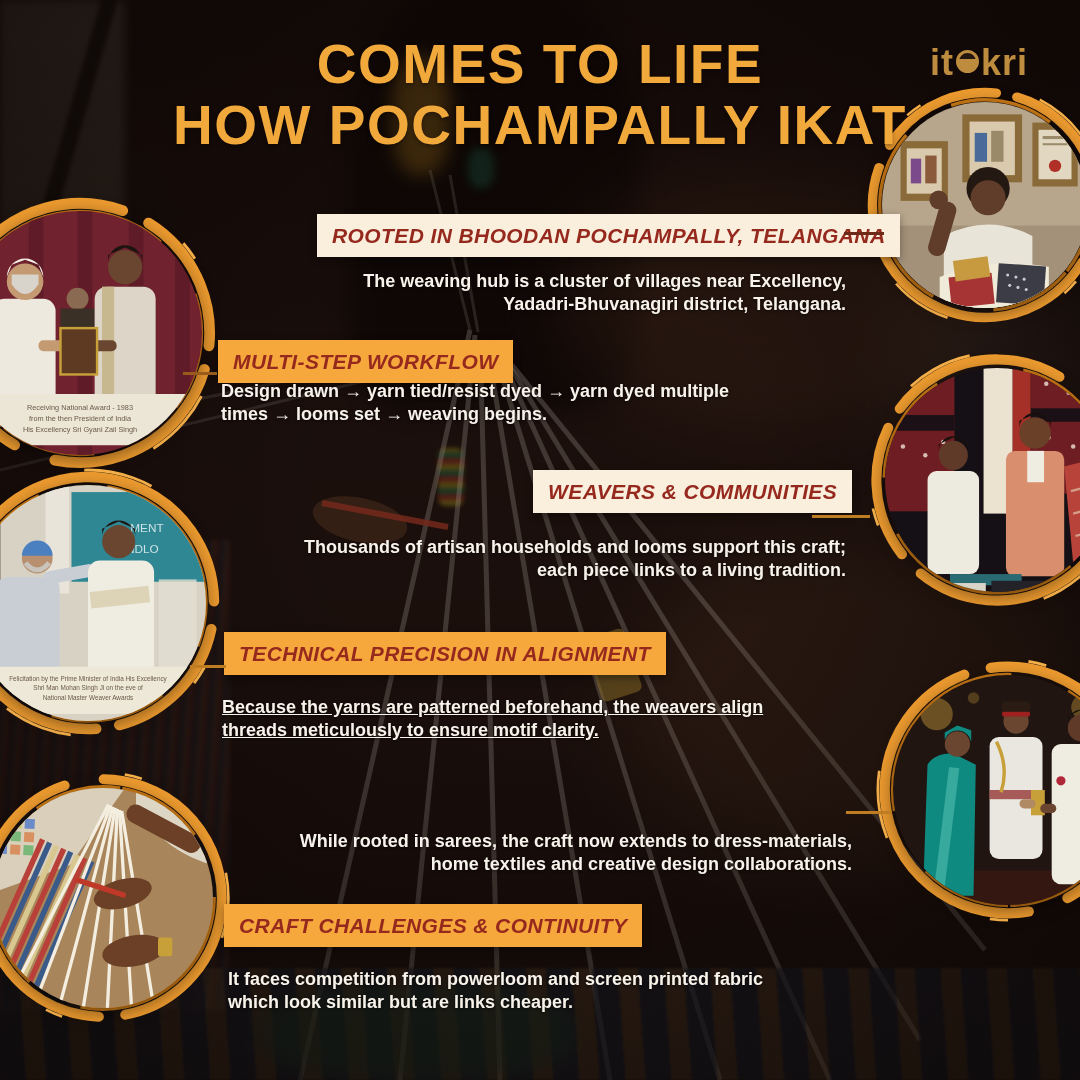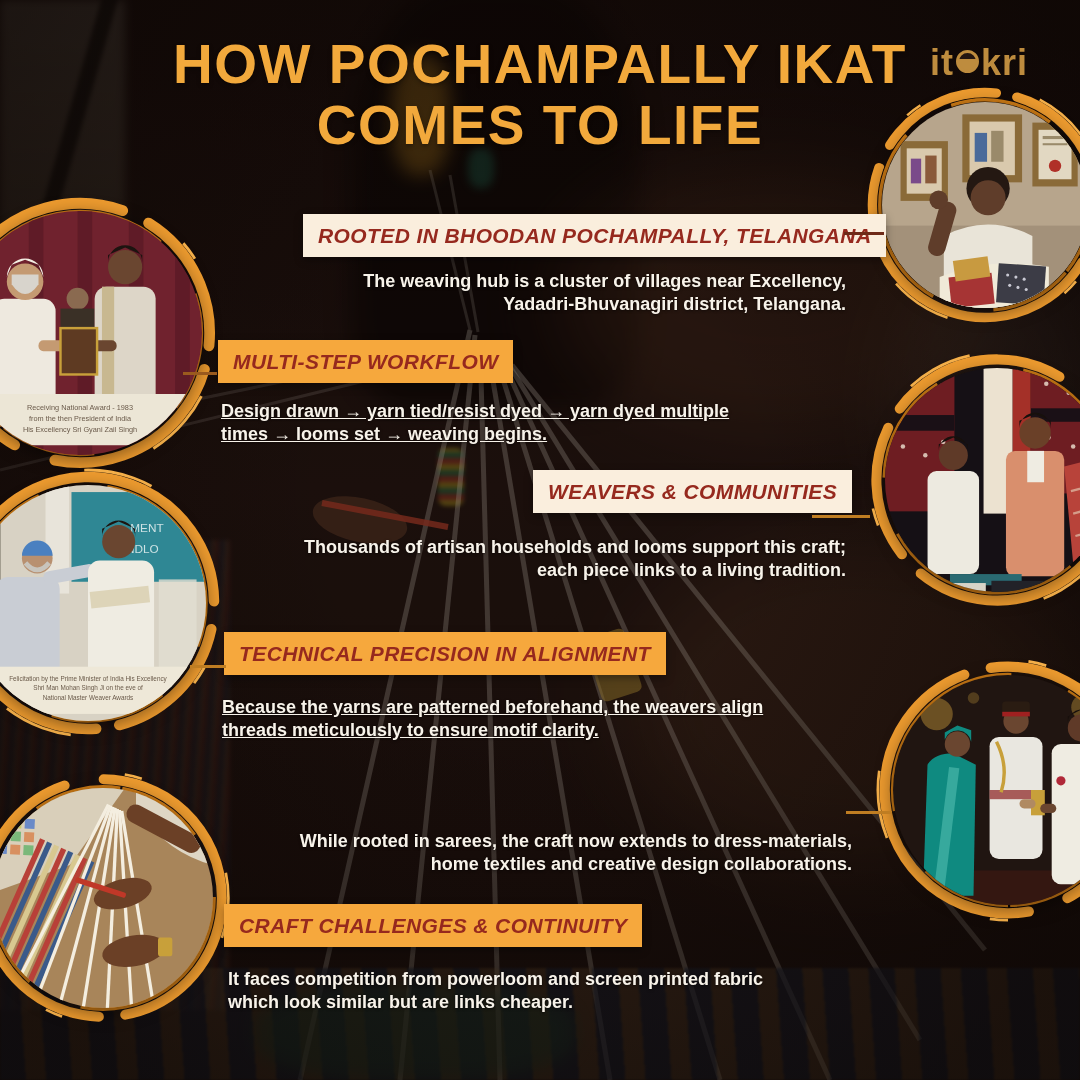--- a/index.html
+++ b/index.html
@@ -86,36 +86,36 @@
     <ellipse cx="360" cy="520" rx="48" ry="22" fill="#5f3a26" opacity="0.7" transform="rotate(12 360 520)"></ellipse>
     <line x1="322" y1="503" x2="448" y2="527" stroke="#b5402a" stroke-width="6" opacity="0.85"></line>
     <rect x="592" y="632" width="42" height="66" rx="6" fill="#c8a23a" opacity="0.55" transform="rotate(-18 613 665)"></rect>
   </svg>
 
   <div class="bgfx bottomstripes"></div>
   <div class="bgfx greencloth"></div>
   <div class="bgfx overlay"></div>
 
   <div class="title">
+    <div>COMES TO LIFE</div>
     <div>HOW POCHAMPALLY IKAT</div>
-    <div>COMES TO LIFE</div>
   </div>
   <div class="logo">
     <span>it</span>
       <span class="o"></span>
       <span>kri</span>
   </div>
 
-  <div class="banner cream" style="left:303px;top:214px;">ROOTED IN BHOODAN POCHAMPALLY, TELANGANA</div>
+  <div class="banner cream" style="left:317px;top:214px;">ROOTED IN BHOODAN POCHAMPALLY, TELANGANA</div>
   <div class="connector" style="left:844px;top:232px;width:40px;background:#6e2a18;"></div>
   <p class="body-text alignR" style="right:234px;top:252px;width:530px;">The weaving hub is a cluster of villages near Excellency, Yadadri-Bhuvanagiri district, Telangana.</p>
 
   <div class="banner orange" style="left:218px;top:340px;">MULTI-STEP WORKFLOW</div>
   <div class="connector" style="left:183px;top:372px;width:34px;background:#9a5a1e;"></div>
-  <p class="body-text alignL" style="left:221px;top:382px;width:540px;text-decoration:underline;">Design drawn → yarn tied/resist dyed → yarn dyed multiple times → looms set → weaving begins.</p>
+  <p class="body-text alignL" style="left:221px;top:362px;width:540px;">Design drawn → yarn tied/resist dyed → yarn dyed multiple times → looms set → weaving begins.</p>
 
   <div class="banner cream" style="left:533px;top:470px;">WEAVERS &amp; COMMUNITIES</div>
   <div class="connector" style="left:812px;top:515px;width:58px;background:#bf7d22;"></div>
   <p class="body-text alignR" style="right:234px;top:518px;width:570px;">Thousands of artisan households and looms support this craft; each piece links to a living tradition.</p>
 
   <div class="banner orange" style="left:224px;top:632px;">TECHNICAL PRECISION IN ALIGNMENT</div>
   <div class="connector" style="left:190px;top:665px;width:36px;background:#bf7d22;"></div>
   <p class="body-text alignL" style="left:222px;top:678px;width:570px;text-decoration:underline;">Because the yarns are patterned beforehand, the weavers align threads meticulously to ensure motif clarity.</p>
 
   <div class="connector" style="left:846px;top:811px;width:46px;background:#bf7d22;"></div>

